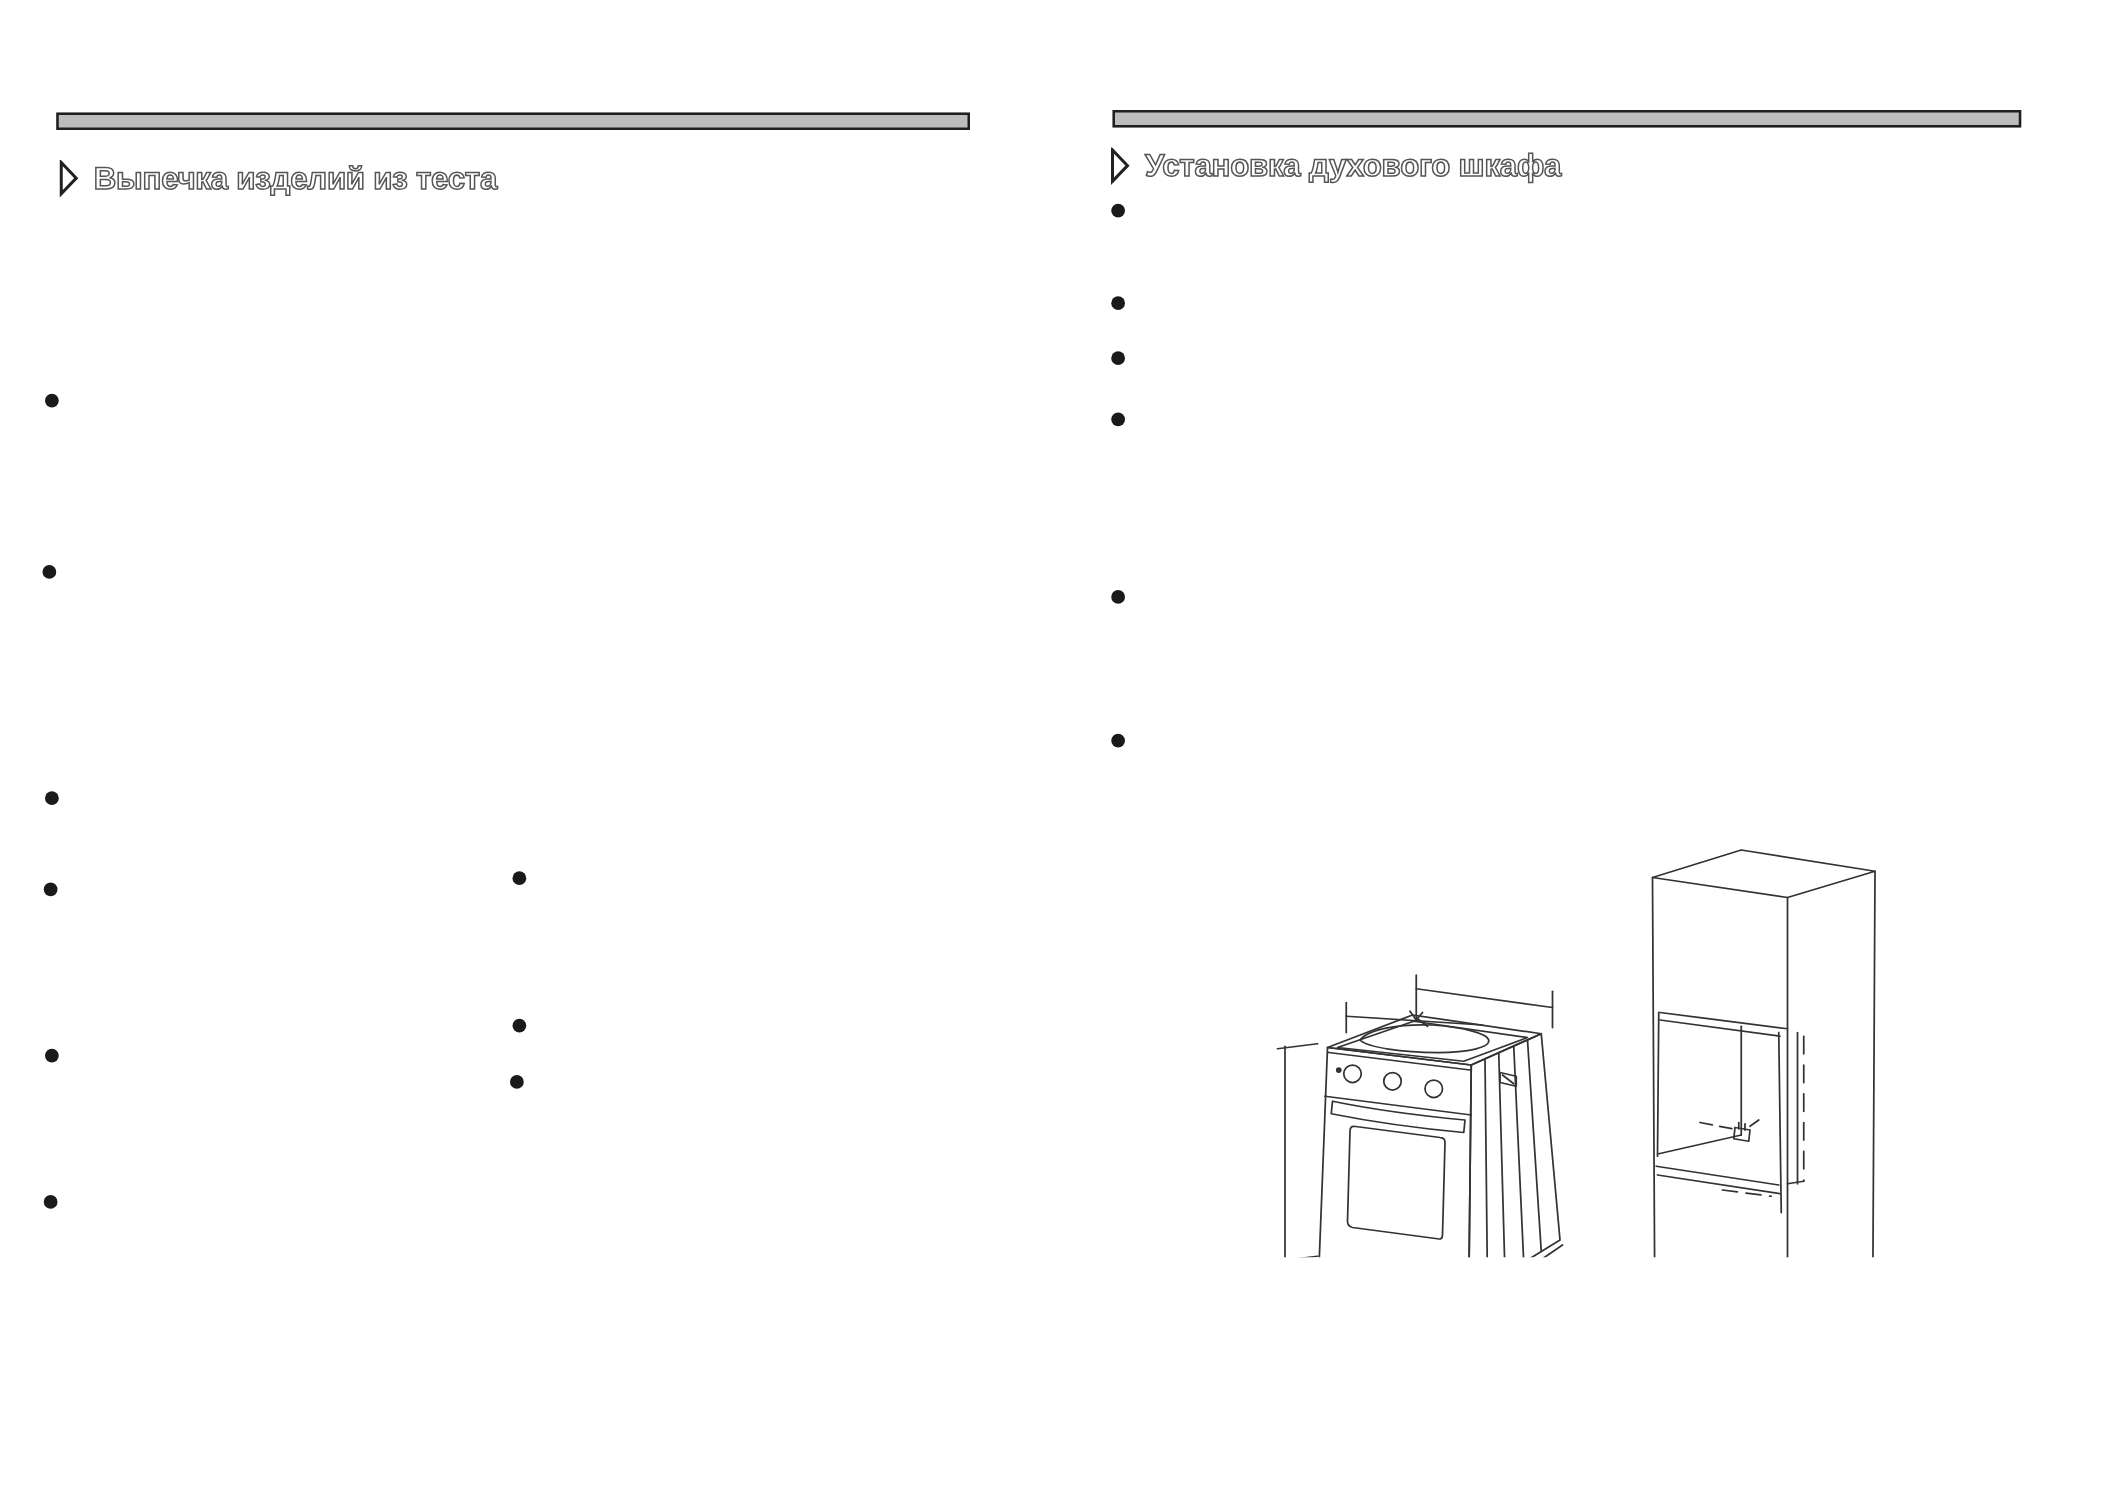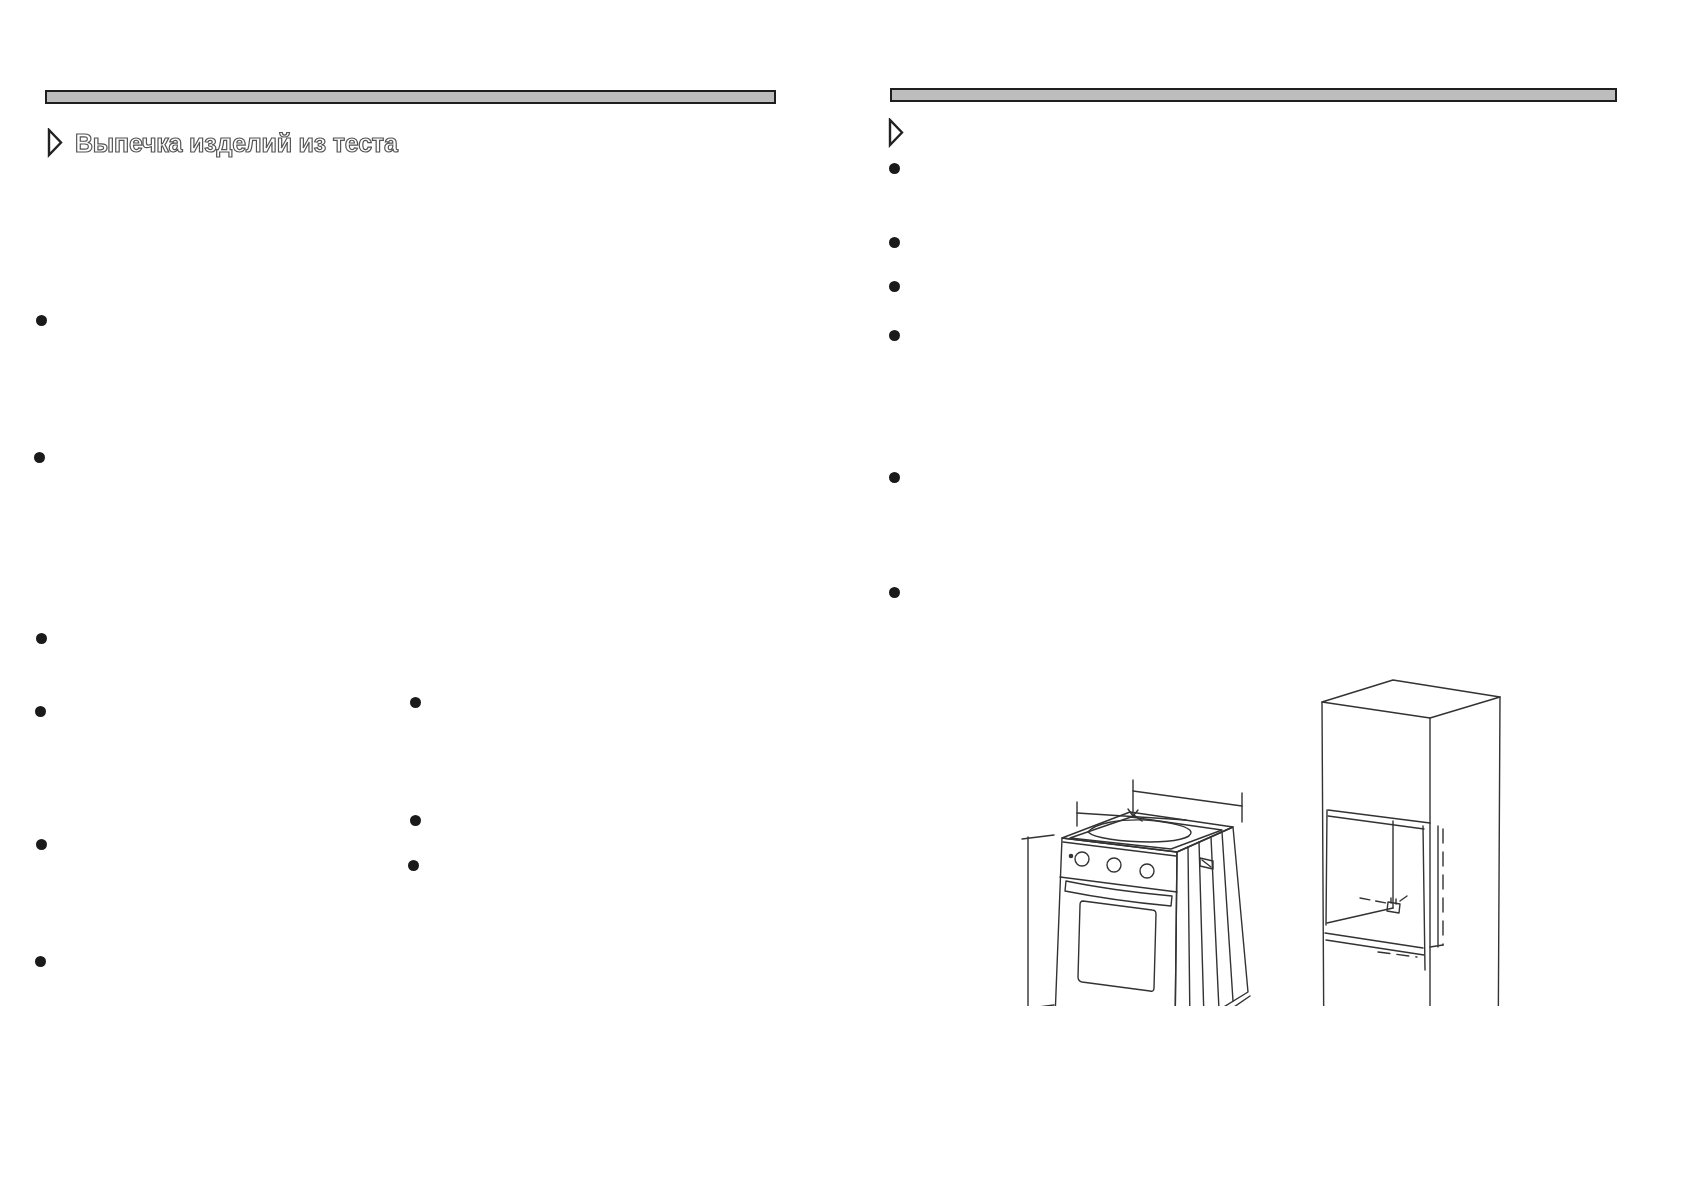--- a/index.html
+++ b/index.html
@@ -56,20 +56,21 @@
     <svg class="tri" width="16" height="30" viewBox="0 0 16 30">
       <polygon points="2,2 2,27 14,14.5" fill="#ffffff" stroke="#222222" stroke-width="2.4" stroke-linejoin="miter"></polygon>
     </svg>
     <span class="heading-text">Выпечка изделий из теста</span>
   </div>
 
   <div class="heading" id="heading-right">
     <svg class="tri" width="16" height="30" viewBox="0 0 16 30">
       <polygon points="2,2 2,27 14,14.5" fill="#ffffff" stroke="#222222" stroke-width="2.4" stroke-linejoin="miter"></polygon>
     </svg>
+    <span class="heading-text">Установка духового шкафа</span>
   </div>
 
   <span class="bullet" style="left:36px;top:315px"></span>
   <span class="bullet" style="left:34px;top:452px"></span>
   <span class="bullet" style="left:36px;top:633px"></span>
   <span class="bullet" style="left:35px;top:706px"></span>
   <span class="bullet" style="left:36px;top:839px"></span>
   <span class="bullet" style="left:35px;top:956px"></span>
 
   <span class="bullet" style="left:410px;top:697px"></span>

